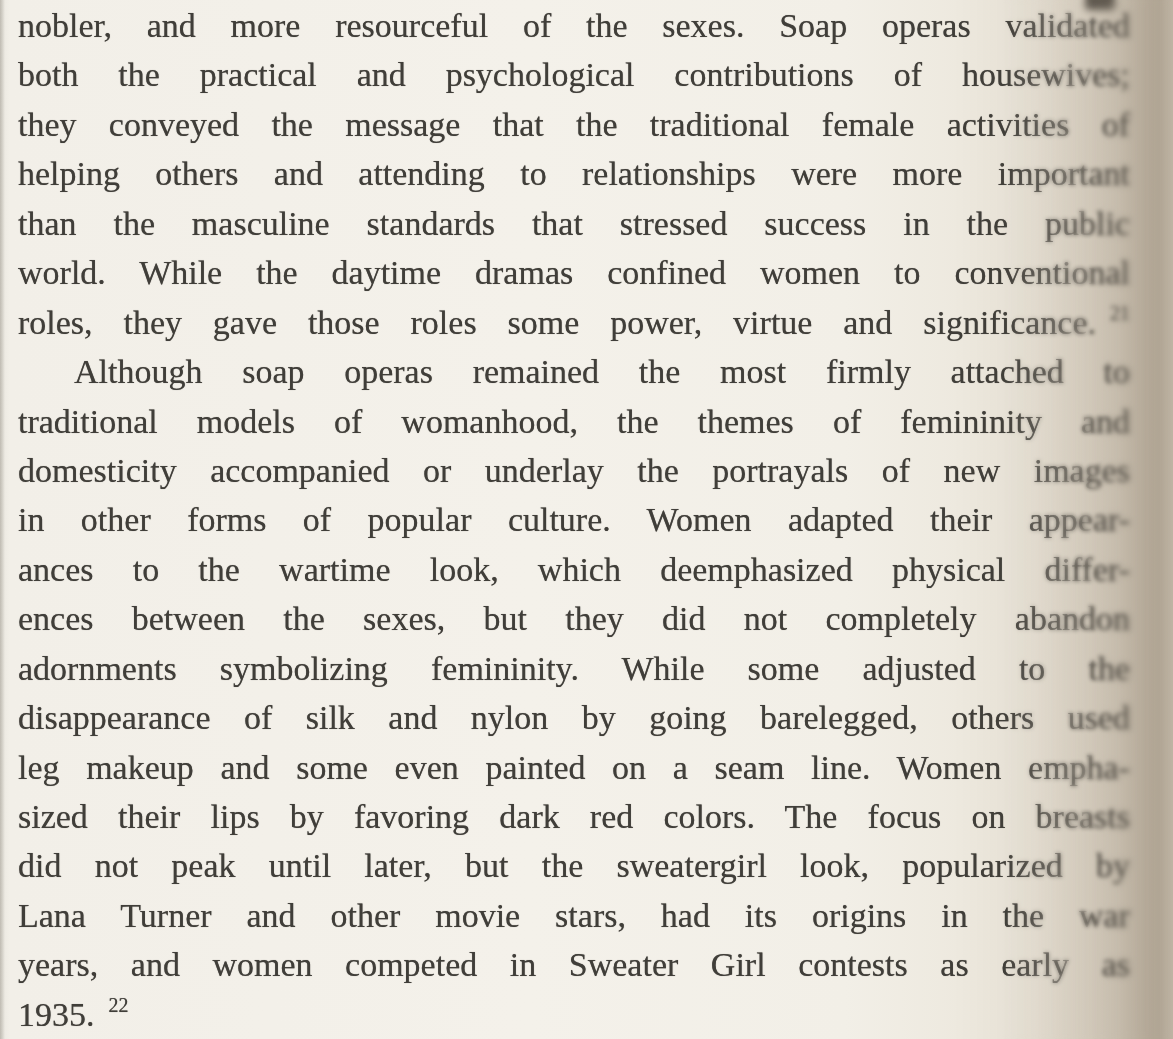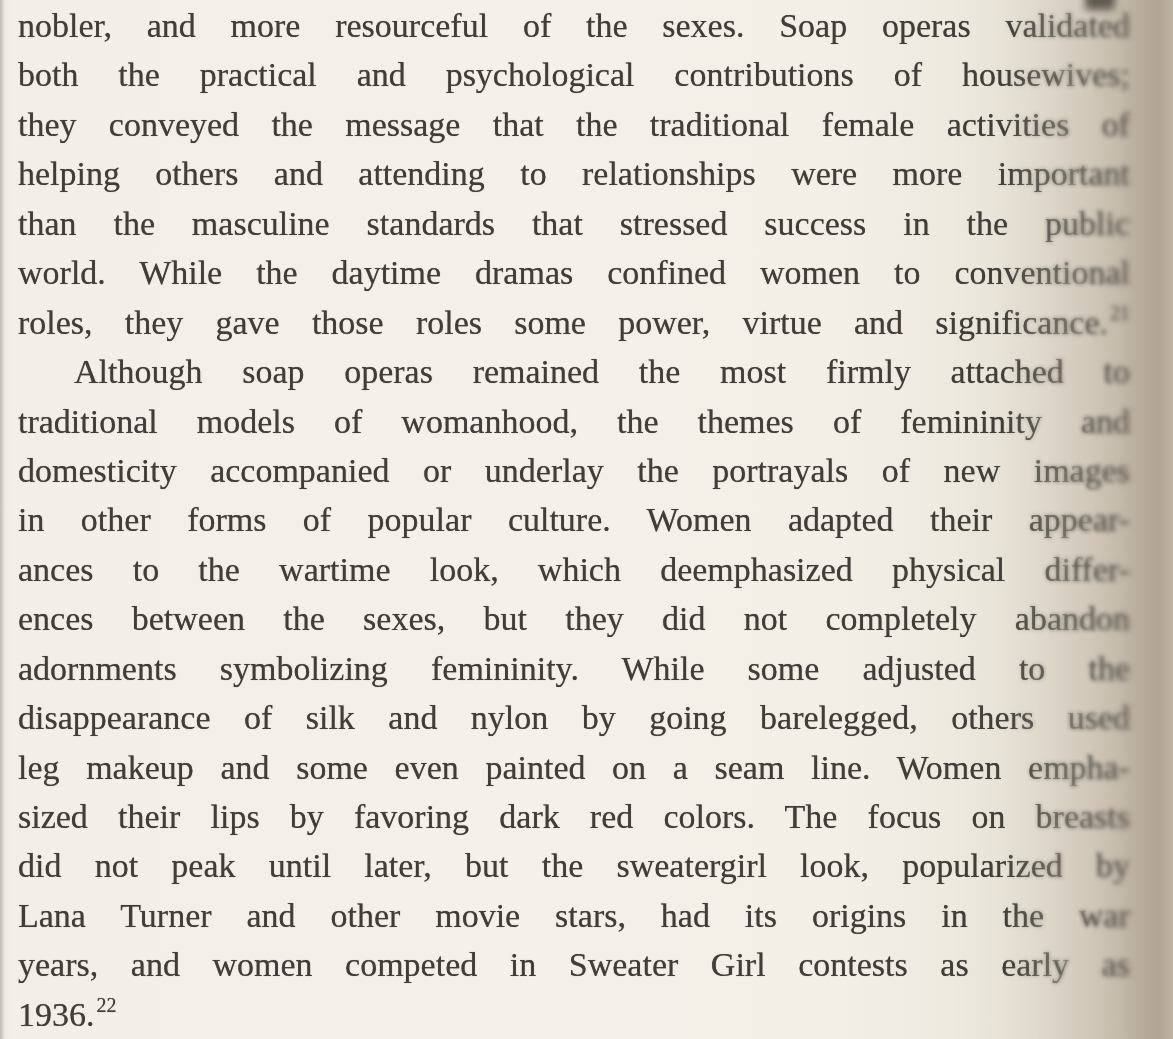--- a/index.html
+++ b/index.html
@@ -67,21 +67,21 @@
   .line.no-justify {
     text-align: left;
     text-align-last: left;
   }
   .line sup {
     font-size: 20px;
     line-height: 0;
     vertical-align: baseline;
     position: relative;
     top: -14px;
-    margin-left: 2px;
+    margin-left: 14px;
   }
   
   .gutter-blur-wide {
     position: absolute;
     top: 0; bottom: 0; right: 0;
     width: 170px;
     backdrop-filter: blur(2px);
     -webkit-backdrop-filter: blur(2px);
     -webkit-mask-image: linear-gradient(to right, transparent, #000 55%);
     mask-image: linear-gradient(to right, transparent, #000 55%);
@@ -133,20 +133,20 @@
         <div class="line"><span>in other forms of popular culture. Women adapted their appear-</span></div>
         <div class="line"><span>ances to the wartime look, which deemphasized physical differ-</span></div>
         <div class="line"><span>ences between the sexes, but they did not completely abandon</span></div>
         <div class="line"><span>adornments symbolizing femininity. While some adjusted to the</span></div>
         <div class="line"><span>disappearance of silk and nylon by going barelegged, others used</span></div>
         <div class="line"><span>leg makeup and some even painted on a seam line. Women empha-</span></div>
         <div class="line"><span>sized their lips by favoring dark red colors. The focus on breasts</span></div>
         <div class="line"><span>did not peak until later, but the sweatergirl look, popularized by</span></div>
         <div class="line"><span>Lana Turner and other movie stars, had its origins in the war</span></div>
         <div class="line"><span>years, and women competed in Sweater Girl contests as early as</span></div>
-        <div class="line no-justify"><span>1936.</span><sup>22</sup></div>
+        <div class="line no-justify"><span>1935.</span><sup>22</sup></div>
       </div>
     </div>
   <div class="artifact-top-right"></div>
   <div class="gutter-blur-wide"></div>
   <div class="gutter-blur-near"></div>
   <div class="gutter-shade"></div>
 </div>
 
 </body></html>

